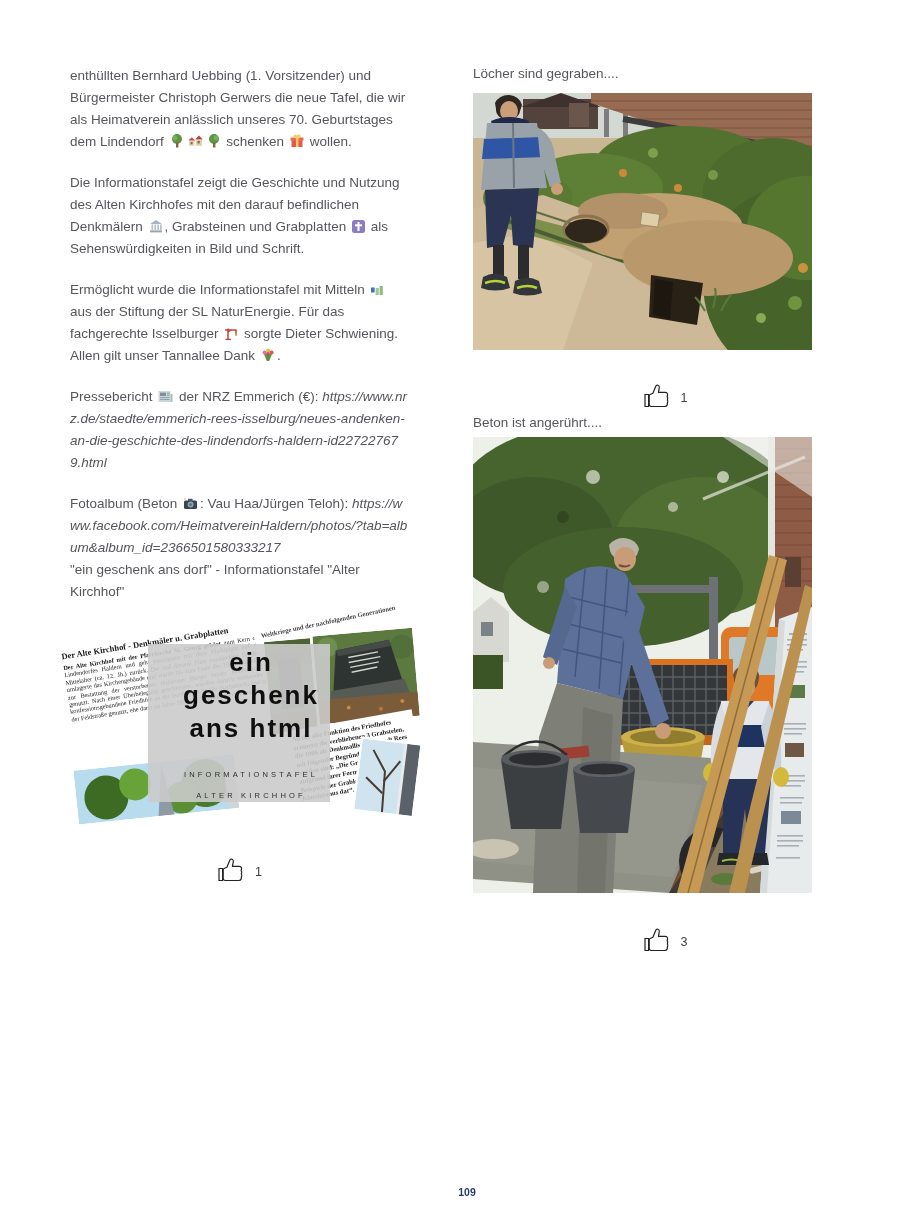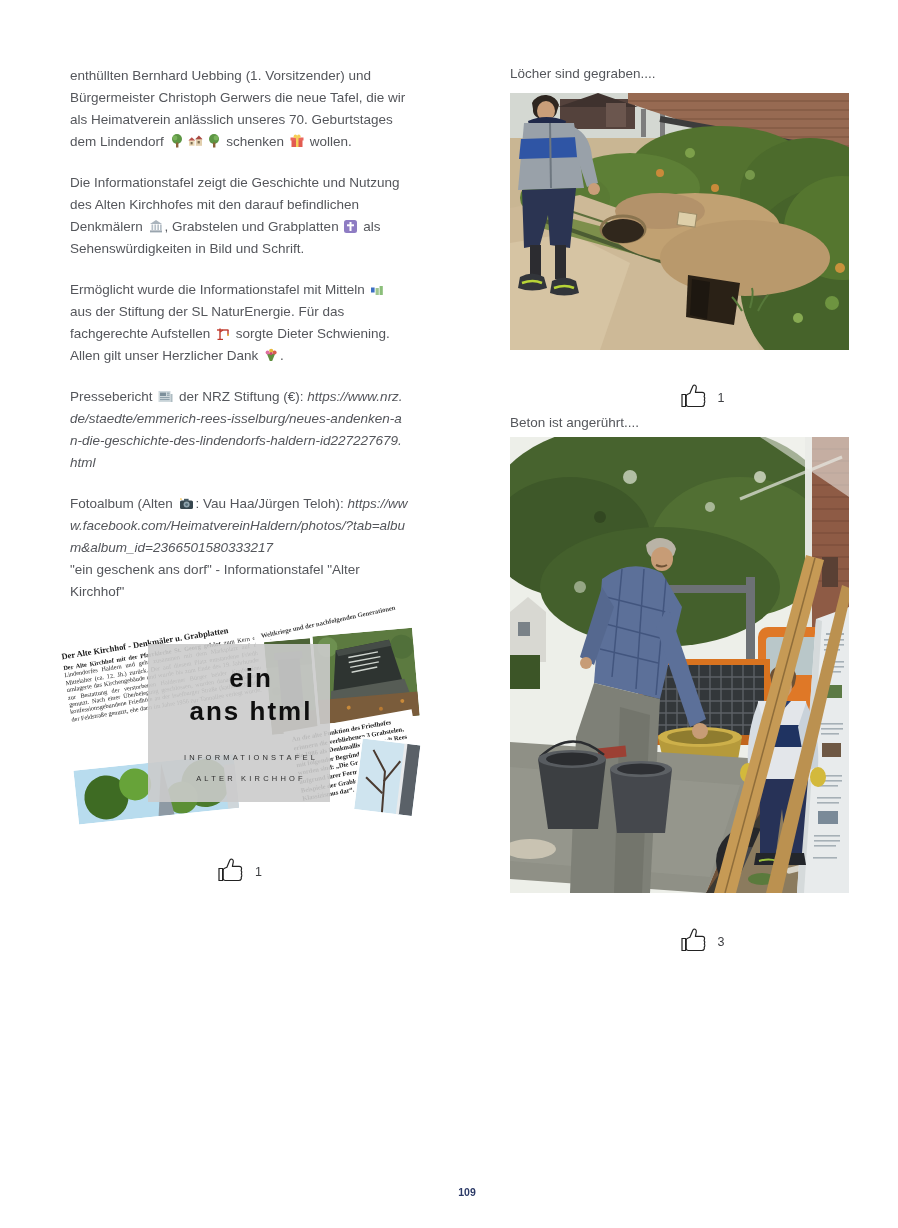--- a/index.html
+++ b/index.html
@@ -3,21 +3,21 @@
 <meta charset="utf-8">
 <style>
   html,body{margin:0;padding:0;}
   body{
     width:898px;height:1228px;background:#ffffff;position:relative;
     font-family:"Liberation Sans","DejaVu Sans",sans-serif;color:#54565b;
     overflow:hidden;
   }
   .col{position:absolute;top:65px;}
   .col-left{left:70px;width:338px;}
-  .col-right{left:510px;width:383px;}
+  .col-right{left:473px;width:383px;}
   p.body{font-size:13.5px;line-height:22px;margin:0 0 19px 0;}
   .caption{font-size:13.5px;line-height:17px;margin:0 0 11px 0;}
   .url{word-break:break-all;font-style:italic;}
   .emoji{display:inline-block;vertical-align:-2px;margin:0 2px;}
   .emoji svg{display:block;}
   .photo{display:block;}
   .like-row{display:flex;align-items:center;justify-content:center;gap:9px;}
   .like-count{font-size:12.5px;color:#3f4044;}
   .lr-1{margin-top:32px;}
   .lr-2{margin-top:20px;}
@@ -79,58 +79,58 @@
           <circle cx="8.8" cy="2.4" r="1.8" fill="#f6cf57"></circle>
         </svg></span><span> wollen.</span></p>
 
   <p class="body"><span>Die Informationstafel zeigt die Geschichte und Nutzung des Alten Kirchhofes mit den darauf befindlichen Denkmälern </span><span class="emoji"><svg width="14" height="14" viewBox="0 0 14 14">
           <path d="M1 5 L7 1 L13 5 Z" fill="#aab4bd"></path>
           <rect x="1" y="11.4" width="12" height="2" fill="#9aa5ae"></rect>
           <rect x="2.5" y="5.5" width="1.7" height="5.6" fill="#b7c0c8"></rect>
           <rect x="5.4" y="5.5" width="1.7" height="5.6" fill="#b7c0c8"></rect>
           <rect x="8.3" y="5.5" width="1.7" height="5.6" fill="#b7c0c8"></rect>
           <rect x="11" y="5.5" width="1.7" height="5.6" fill="#b7c0c8"></rect>
-        </svg></span><span>, Grabstelen und Grabplatten </span><span class="emoji"><svg width="13" height="13" viewBox="0 0 13 13">
+        </svg></span><span>, Grabsteinen und Grabplatten </span><span class="emoji"><svg width="13" height="13" viewBox="0 0 13 13">
           <rect width="13" height="13" rx="2.5" fill="#8e7cc3"></rect>
           <rect x="5.5" y="2" width="2" height="9" fill="#fff"></rect>
           <rect x="3" y="4.3" width="7" height="2" fill="#fff"></rect>
         </svg></span><span> als Sehenswürdigkeiten in Bild und Schrift.</span></p>
 
   <p class="body"><span>Ermöglicht wurde die Informationstafel mit Mitteln </span><span class="emoji"><svg width="13" height="12" viewBox="0 0 13 12">
           <rect x="0" y="3.5" width="3.6" height="5" fill="#3d6fc4"></rect>
           <rect x="4.6" y="4" width="3.2" height="7" fill="#9fc68f"></rect>
           <rect x="8.6" y="2" width="3.2" height="9" fill="#8bbf7a"></rect>
-        </svg></span><span> aus der Stiftung der SL NaturEnergie. Für das fachgerechte Aufstellen </span><span class="emoji"><svg width="14" height="13" viewBox="0 0 14 13">
+        </svg></span><span> aus der Stiftung der SL NaturEnergie. Für das fachgerechte Isselburger </span><span class="emoji"><svg width="14" height="13" viewBox="0 0 14 13">
           <g stroke="#c0392b" stroke-width="1.4" fill="none">
             <line x1="4" y1="1.5" x2="4" y2="12"></line>
             <line x1="1" y1="3" x2="12.5" y2="3"></line>
             <line x1="12" y1="3" x2="12" y2="7"></line>
             <line x1="1.5" y1="12.5" x2="7" y2="12.5"></line>
             <line x1="4" y1="5" x2="7" y2="3"></line>
           </g>
           <rect x="11" y="6.8" width="2" height="2" fill="#e2a33c"></rect>
-        </svg></span><span> sorgte Dieter Schwiening.</span><br><span>Allen gilt unser Herzlicher Dank </span><span class="emoji"><svg width="14" height="14" viewBox="0 0 14 14">
+        </svg></span><span> sorgte Dieter Schwiening.</span><br><span>Allen gilt unser Tannallee Dank </span><span class="emoji"><svg width="14" height="14" viewBox="0 0 14 14">
           <path d="M3 6 L11 6 L8.2 13 L5.8 13 Z" fill="#5f8f3f"></path>
           <circle cx="3.6" cy="4.4" r="2" fill="#e06fa0"></circle>
           <circle cx="7.2" cy="2.8" r="2.1" fill="#e8b93d"></circle>
           <circle cx="10.6" cy="4.6" r="2" fill="#d85a4e"></circle>
           <circle cx="7" cy="5.6" r="1.7" fill="#c94a6b"></circle>
         </svg></span><span>.</span></p>
 
   <p class="body"><span>Pressebericht </span><span class="emoji"><svg width="15" height="13" viewBox="0 0 15 13">
           <rect x="0.5" y="1" width="12" height="11" fill="#cfd9dd"></rect>
           <rect x="12.5" y="4" width="2" height="8" fill="#aebcc2"></rect>
           <rect x="2" y="2.6" width="6" height="3.4" fill="#7d909b"></rect>
           <rect x="9" y="2.6" width="2.6" height="1.2" fill="#90a2ac"></rect>
           <rect x="9" y="4.6" width="2.6" height="1.2" fill="#90a2ac"></rect>
           <rect x="2" y="7" width="9.6" height="1.1" fill="#90a2ac"></rect>
           <rect x="2" y="9" width="9.6" height="1.1" fill="#90a2ac"></rect>
-        </svg></span><span> der NRZ Stiftung (€): </span><span class="url">https://www.nrz.de/staedte/emmerich-rees-isselburg/neues-andenken-an-die-geschichte-des-lindendorfs-haldern-id227227679.html</span></p>
-
-  <p class="body"><span>Fotoalbum (Alten </span><span class="emoji"><svg width="15" height="13" viewBox="0 0 15 13">
+        </svg></span><span> der NRZ Emmerich (€): </span><span class="url">https://www.nrz.de/staedte/emmerich-rees-isselburg/neues-andenken-an-die-geschichte-des-lindendorfs-haldern-id227227679.html</span></p>
+
+  <p class="body"><span>Fotoalbum (Beton </span><span class="emoji"><svg width="15" height="13" viewBox="0 0 15 13">
           <rect x="1" y="3.5" width="13" height="8.5" rx="1.6" fill="#37474f"></rect>
           <rect x="5" y="1.8" width="4.6" height="2.4" fill="#455a64"></rect>
           <circle cx="7.6" cy="7.6" r="3" fill="#90a4ae"></circle>
           <circle cx="7.6" cy="7.6" r="1.4" fill="#546e7a"></circle>
           <path d="M1.2 1 L3.4 2 L1.6 3.2 Z" fill="#f2c14b"></path>
         </svg></span><span>: Vau Haa/Jürgen Teloh): </span><span class="url">https://www.facebook.com/HeimatvereinHaldern/photos/?tab=album&amp;album_id=2366501580333217</span><br><span>"ein geschenk ans dorf" - Informationstafel "Alter Kirchhof"</span></p>
 
   <div class="collage">
     <div class="piece paper news clip1">
       <div class="hd">Der Alte Kirchhof - Denkmäler u. Grabplatten</div>
@@ -191,20 +191,21 @@
             <path d="M28 71 L26 30 L12 10"></path>
             <path d="M26 40 L40 18"></path>
             <path d="M26 52 L8 38"></path>
           </g>
           <rect x="44" y="0" width="14" height="71" fill="#5a6168"></rect>
           <rect x="42" y="0" width="3" height="71" fill="#e8eaec"></rect>
         </svg>
     </div>
     <div class="piece overlay">
       <div class="ov-big">ein</div>
+      <div class="ov-big">geschenk</div>
       <div class="ov-big">ans html</div>
       <div class="ov-sub">INFORMATIONSTAFEL</div>
       <div class="ov-sub" style="margin-top:10px;">ALTER KIRCHHOF</div>
     </div>
   </div>
 
   <div class="like-row lr-left">
     <span><svg width="30" height="28" viewBox="0 0 30 28">
           <path d="M3 12.5 h3.6 V24.5 H3 Z" fill="#fff" stroke="#222" stroke-width="1.2"></path>
           <path d="M9.2 24.5 c-1.2 0 -2 -.8 -2 -2 V14.2 c0 -1 .5 -1.6 1.4 -2 l2.3 -.9 2.7 -6.6 c.5 -1.3 1.5 -1.9 2.5 -1.5 1 .4 1.4 1.3 1.2 2.6 l-.9 4.6 h6.8 c1.6 0 2.7 1.3 2.3 2.8 l-.4 1.6 c.6 .5 .8 1.2 .6 1.9 l-.4 1.4 c.5 .5 .6 1.2 .4 1.9 l-.5 1.5 c.2 .5 .2 1 0 1.5 -.4 1 -1.3 1.5 -2.4 1.5 Z" fill="#fff" stroke="#222" stroke-width="1.2" stroke-linejoin="round"></path>

